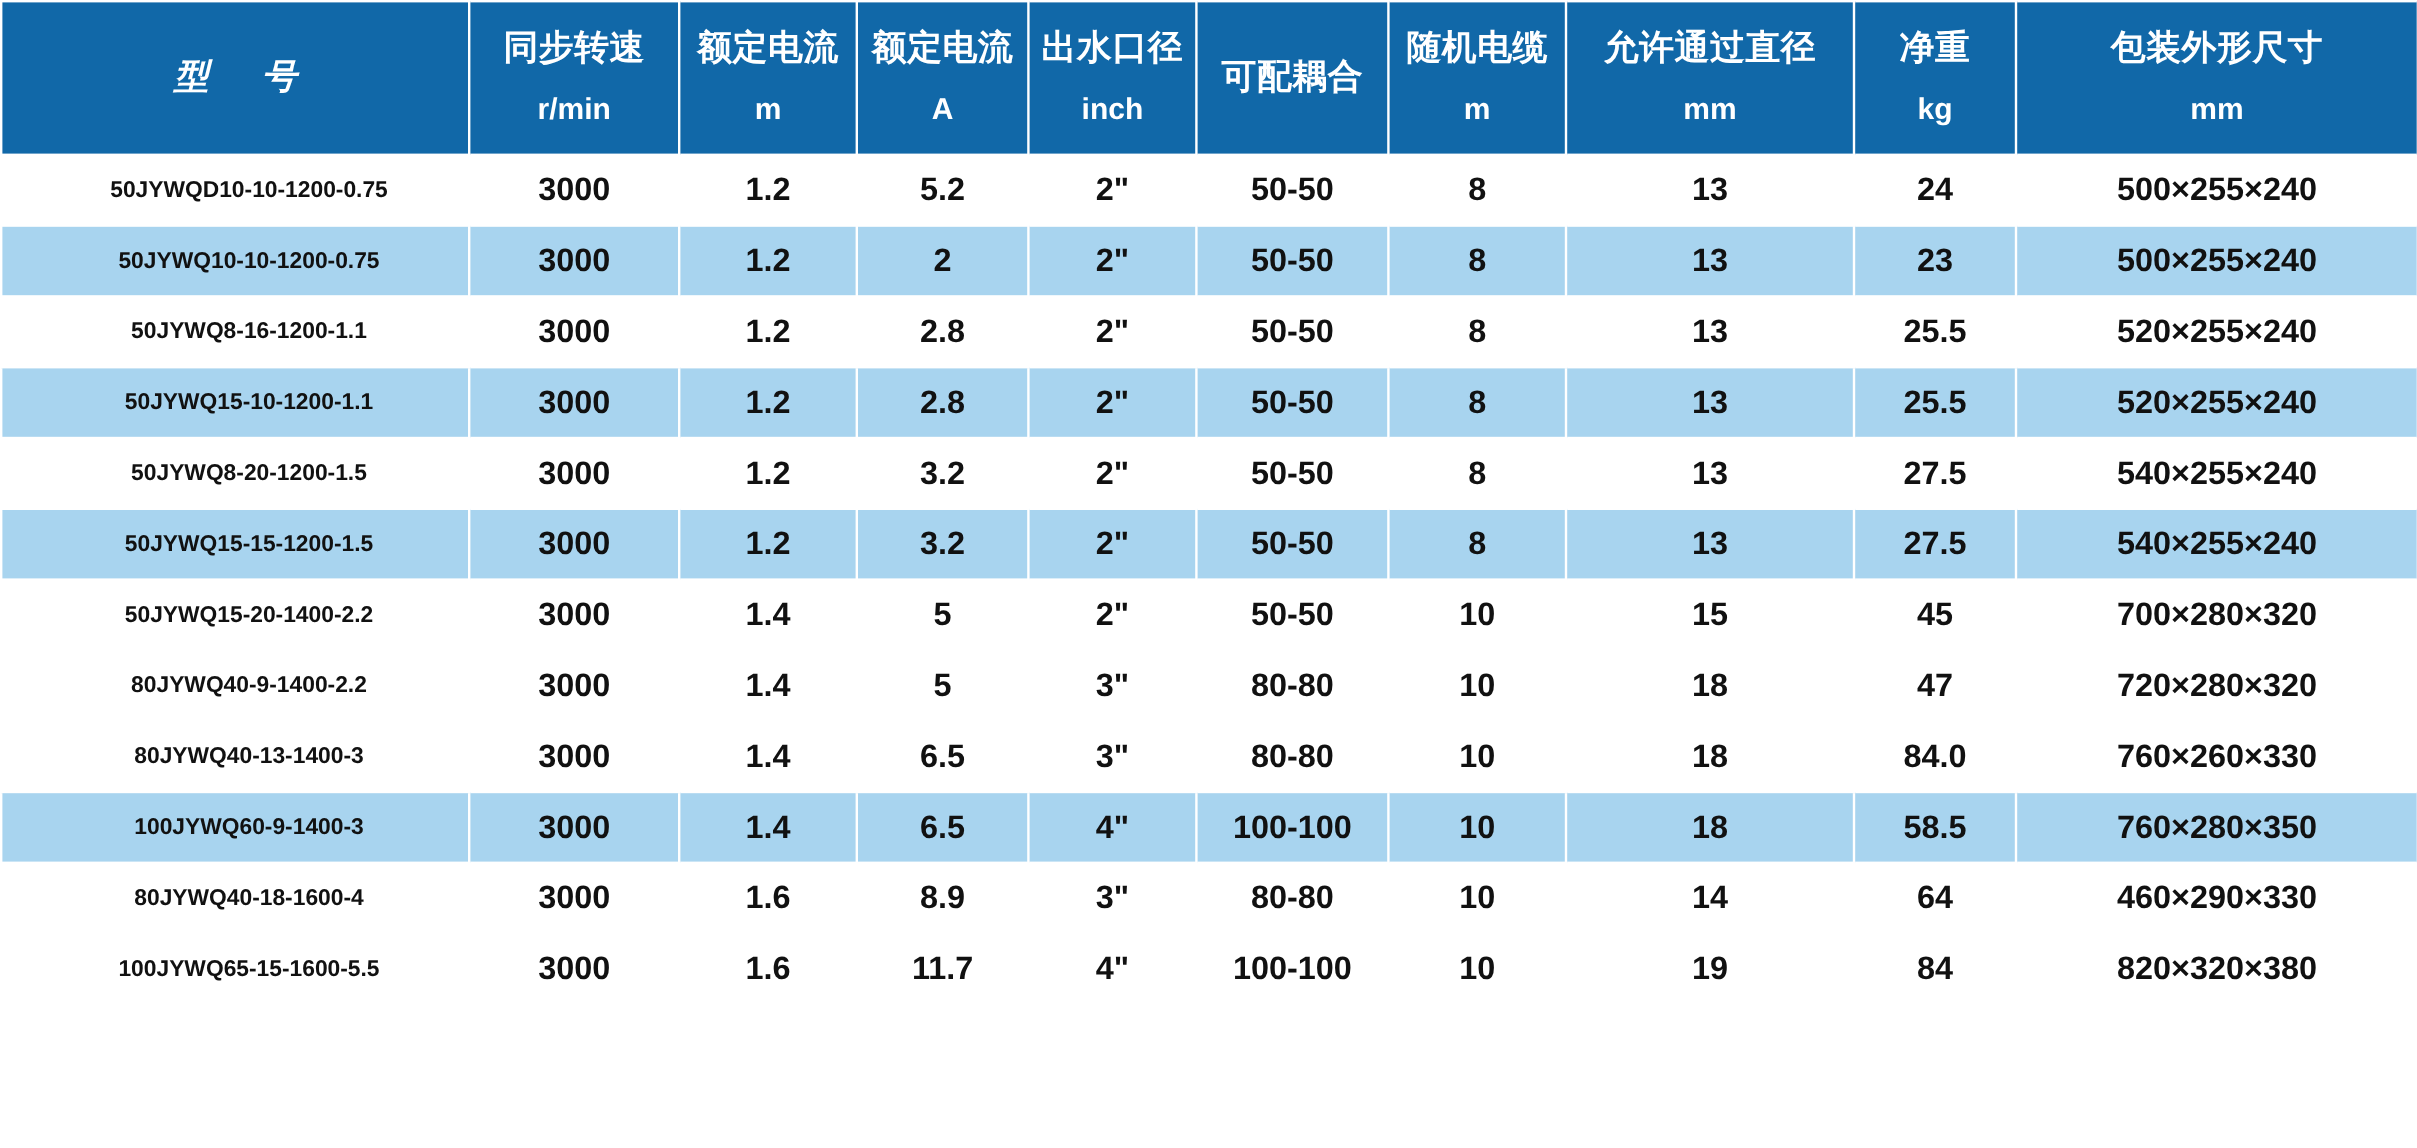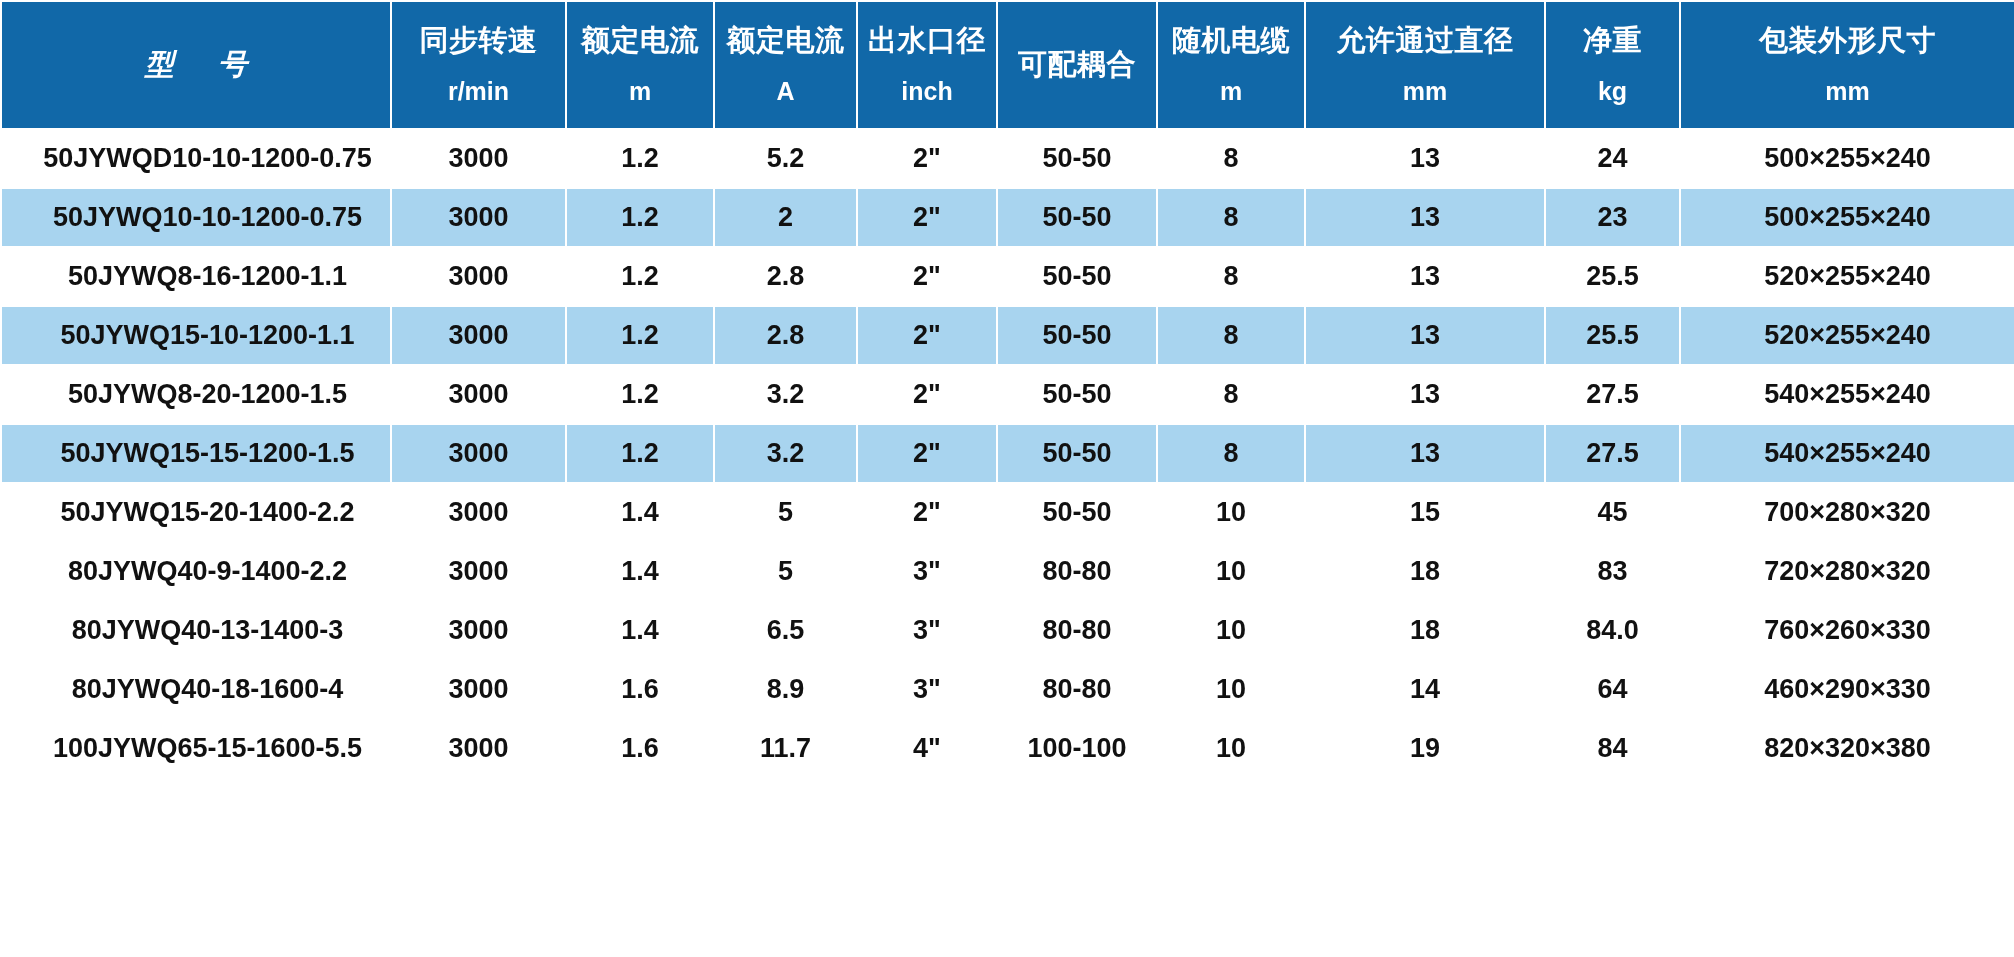--- a/index.html
+++ b/index.html
@@ -60,21 +60,21 @@
     padding: 2px 4px;
     white-space: nowrap;
   }
   tbody tr.row-light td {
     background: #ffffff;
   }
   tbody tr.row-blue td {
     background: #a8d4ef;
   }
   tbody td.model-cell {
-    font-size: 27px;
+    font-size: 19px;
     padding-left: 27px;
   }
   
   col.c0 { width: 390px; }
   col.c1 { width: 175px; }
   col.c2 { width: 148px; }
   col.c3 { width: 143px; }
   col.c4 { width: 140px; }
   col.c5 { width: 160px; }
   col.c6 { width: 148px; }
@@ -228,34 +228,46 @@
       </tr>
       <tr class="row-light">
         <td class="model-cell">80JYWQ40-9-1400-2.2</td>
         <td>3000</td>
         <td>1.4</td>
         <td>5</td>
         <td>3"</td>
         <td>80-80</td>
         <td>10</td>
         <td>18</td>
-        <td>83</td>
+        <td>47</td>
         <td>720×280×320</td>
       </tr>
       <tr class="row-light">
         <td class="model-cell">80JYWQ40-13-1400-3</td>
         <td>3000</td>
         <td>1.4</td>
         <td>6.5</td>
         <td>3"</td>
         <td>80-80</td>
         <td>10</td>
         <td>18</td>
         <td>84.0</td>
         <td>760×260×330</td>
+      </tr>
+      <tr class="row-blue">
+        <td class="model-cell">100JYWQ60-9-1400-3</td>
+        <td>3000</td>
+        <td>1.4</td>
+        <td>6.5</td>
+        <td>4"</td>
+        <td>100-100</td>
+        <td>10</td>
+        <td>18</td>
+        <td>58.5</td>
+        <td>760×280×350</td>
       </tr>
       <tr class="row-light">
         <td class="model-cell">80JYWQ40-18-1600-4</td>
         <td>3000</td>
         <td>1.6</td>
         <td>8.9</td>
         <td>3"</td>
         <td>80-80</td>
         <td>10</td>
         <td>14</td>

